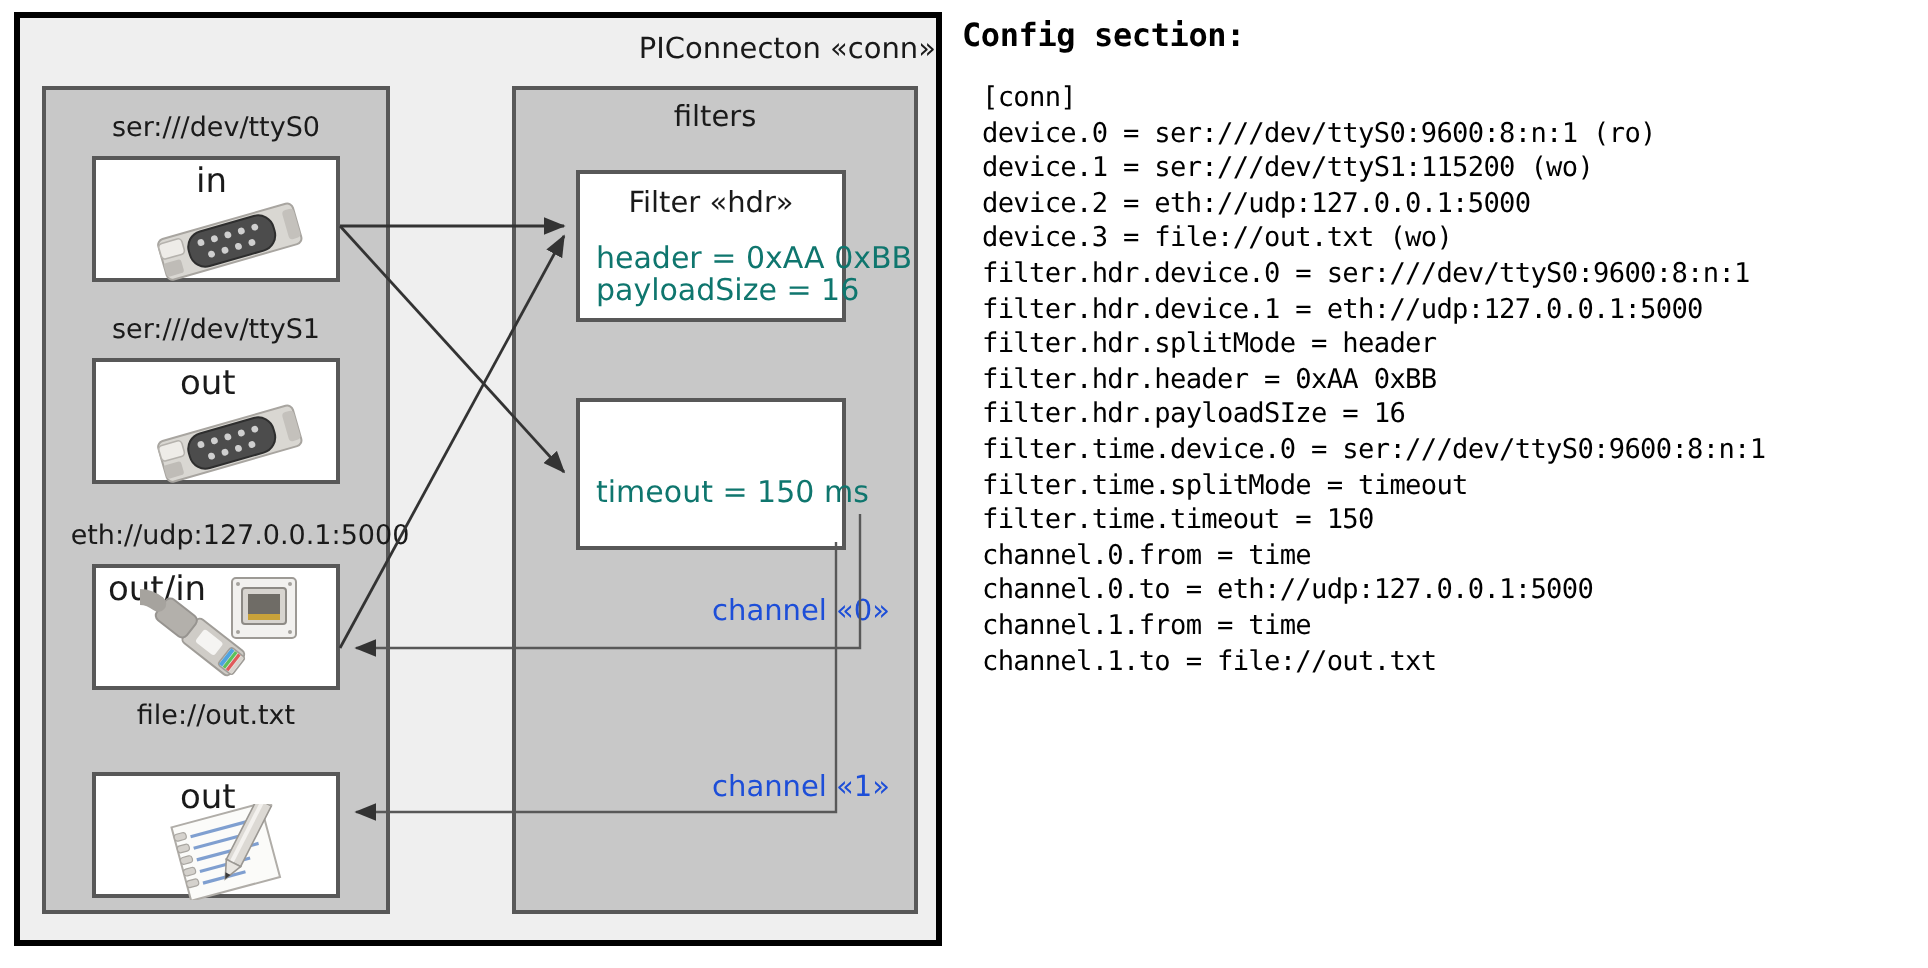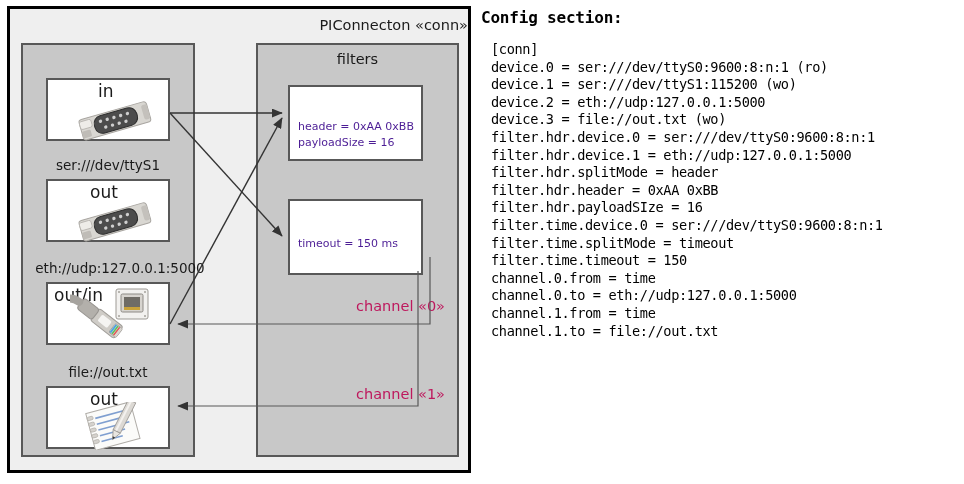--- a/index.html
+++ b/index.html
@@ -84,30 +84,30 @@
     position: absolute;
     left: 0; top: 7px;
     width: 100%;
     text-align: center;
     font-size: 14.5px;
     color: #1a1a1a;
   }
   .filter-prop {
     position: absolute;
     left: 8px;
-    font-size: 11px;
-    color: #4c1d95;
+    font-size: 15px;
+    color: #0f766e;
     white-space: nowrap;
   }
 
   
   .channel-label {
     position: absolute;
     font-size: 14.5px;
-    color: #be185d;
+    color: #1d4ed8;
     white-space: nowrap;
     text-align: right;
   }
 
   
   #connectors {
     position: absolute;
     left: 0; top: 0;
     width: 464px; height: 467px;
     pointer-events: none;
@@ -148,20 +148,21 @@
 <body>
 
 <div id="page">
 
   <div id="diagram-frame">
 
     <div id="diagram-title">PIConnecton «conn»</div>
 
     <div id="devices-panel" class="panel">
 
+      <div class="node-label" style="left:0; top:11px; width:100%;">ser:///dev/ttyS0</div>
       <div class="node-box" style="left:23px; top:33px; width:124px; height:63px;">
         <div class="node-io" style="left:50px; top:3px;">in</div>
         <svg class="serial-icon" width="100" height="42" viewBox="0 0 100 42" style="left:18px; top:20px;">
           <g transform="rotate(-16 50 21)">
             <rect x="14" y="10" width="70" height="21" rx="3" fill="#d9d7d2" stroke="#a8a5a0" stroke-width="1"></rect>
             <rect x="28" y="11.5" width="44" height="18" rx="8" fill="#4c4c4c" stroke="#2e2e2e" stroke-width="1"></rect>
             <g fill="#cfcfcf">
               <circle cx="35" cy="17" r="1.7"></circle>
                 <circle cx="42" cy="17" r="1.7"></circle>
               <circle cx="49" cy="17" r="1.7"></circle>
@@ -227,21 +228,21 @@
             <rect x="46.8" y="30.5" width="1.6" height="10" fill="#5cc15c"></rect>
             <rect x="48.8" y="30.5" width="1.6" height="10" fill="#e05a5a"></rect>
             <rect x="50.8" y="30.5" width="1.6" height="10" fill="#d8d4ce"></rect>
             <rect x="28" y="31" width="12" height="8" rx="1.5" fill="#f5f4f2"></rect>
             <rect x="4" y="29" width="19" height="13" rx="3" fill="#b3b0ab" stroke="#979490" stroke-width="1"></rect>
             <path d="M2,35.5 C-6,35.5 -10,40 -14,47" stroke="#a6a39e" stroke-width="8" fill="none" stroke-linecap="round"></path>
           </g>
         </svg>
       </div>
 
-      <div class="node-label" style="left:0; top:319px; width:100%;">file://out.txt</div>
+      <div class="node-label" style="left:0; top:305px; width:100%;">file://out.txt</div>
       <div class="node-box" style="left:23px; top:341px; width:124px; height:63px;">
         <div class="node-io" style="left:42px; top:3px;">out</div>
         <svg class="note-icon" width="74" height="48" viewBox="0 0 74 48" style="left:32px; top:14px;">
           <g transform="rotate(-15 37 24)">
             <rect x="10" y="4" width="46" height="38" fill="#fbfbf9" stroke="#b0ada8" stroke-width="1"></rect>
             <g stroke="#7f9fd0" stroke-width="1.6">
               <line x1="18" y1="11" x2="50" y2="11"></line>
               <line x1="18" y1="17" x2="50" y2="17"></line>
               <line x1="18" y1="23" x2="50" y2="23"></line>
               <line x1="18" y1="29" x2="44" y2="29"></line>
@@ -264,20 +265,21 @@
             </g>
           </g>
         </svg>
       </div>
     </div>
 
     <div id="filters-panel" class="panel">
       <div id="filters-title">filters</div>
 
       <div class="filter-box" style="left:30px; top:40px; width:135px; height:76px;">
+        <div class="filter-title">Filter «hdr»</div>
         <div class="filter-prop" style="top:33px;">header = 0xAA 0xBB</div>
         <div class="filter-prop" style="top:49px;">payloadSize = 16</div>
       </div>
 
       <div class="filter-box" style="left:30px; top:154px; width:135px; height:76px;">
         <div class="filter-prop" style="top:36px;">timeout = 150 ms</div>
       </div>
 
       <div class="channel-label" style="right:12px; top:253px;">channel «0»</div>
       <div class="channel-label" style="right:12px; top:341px;">channel «1»</div>

